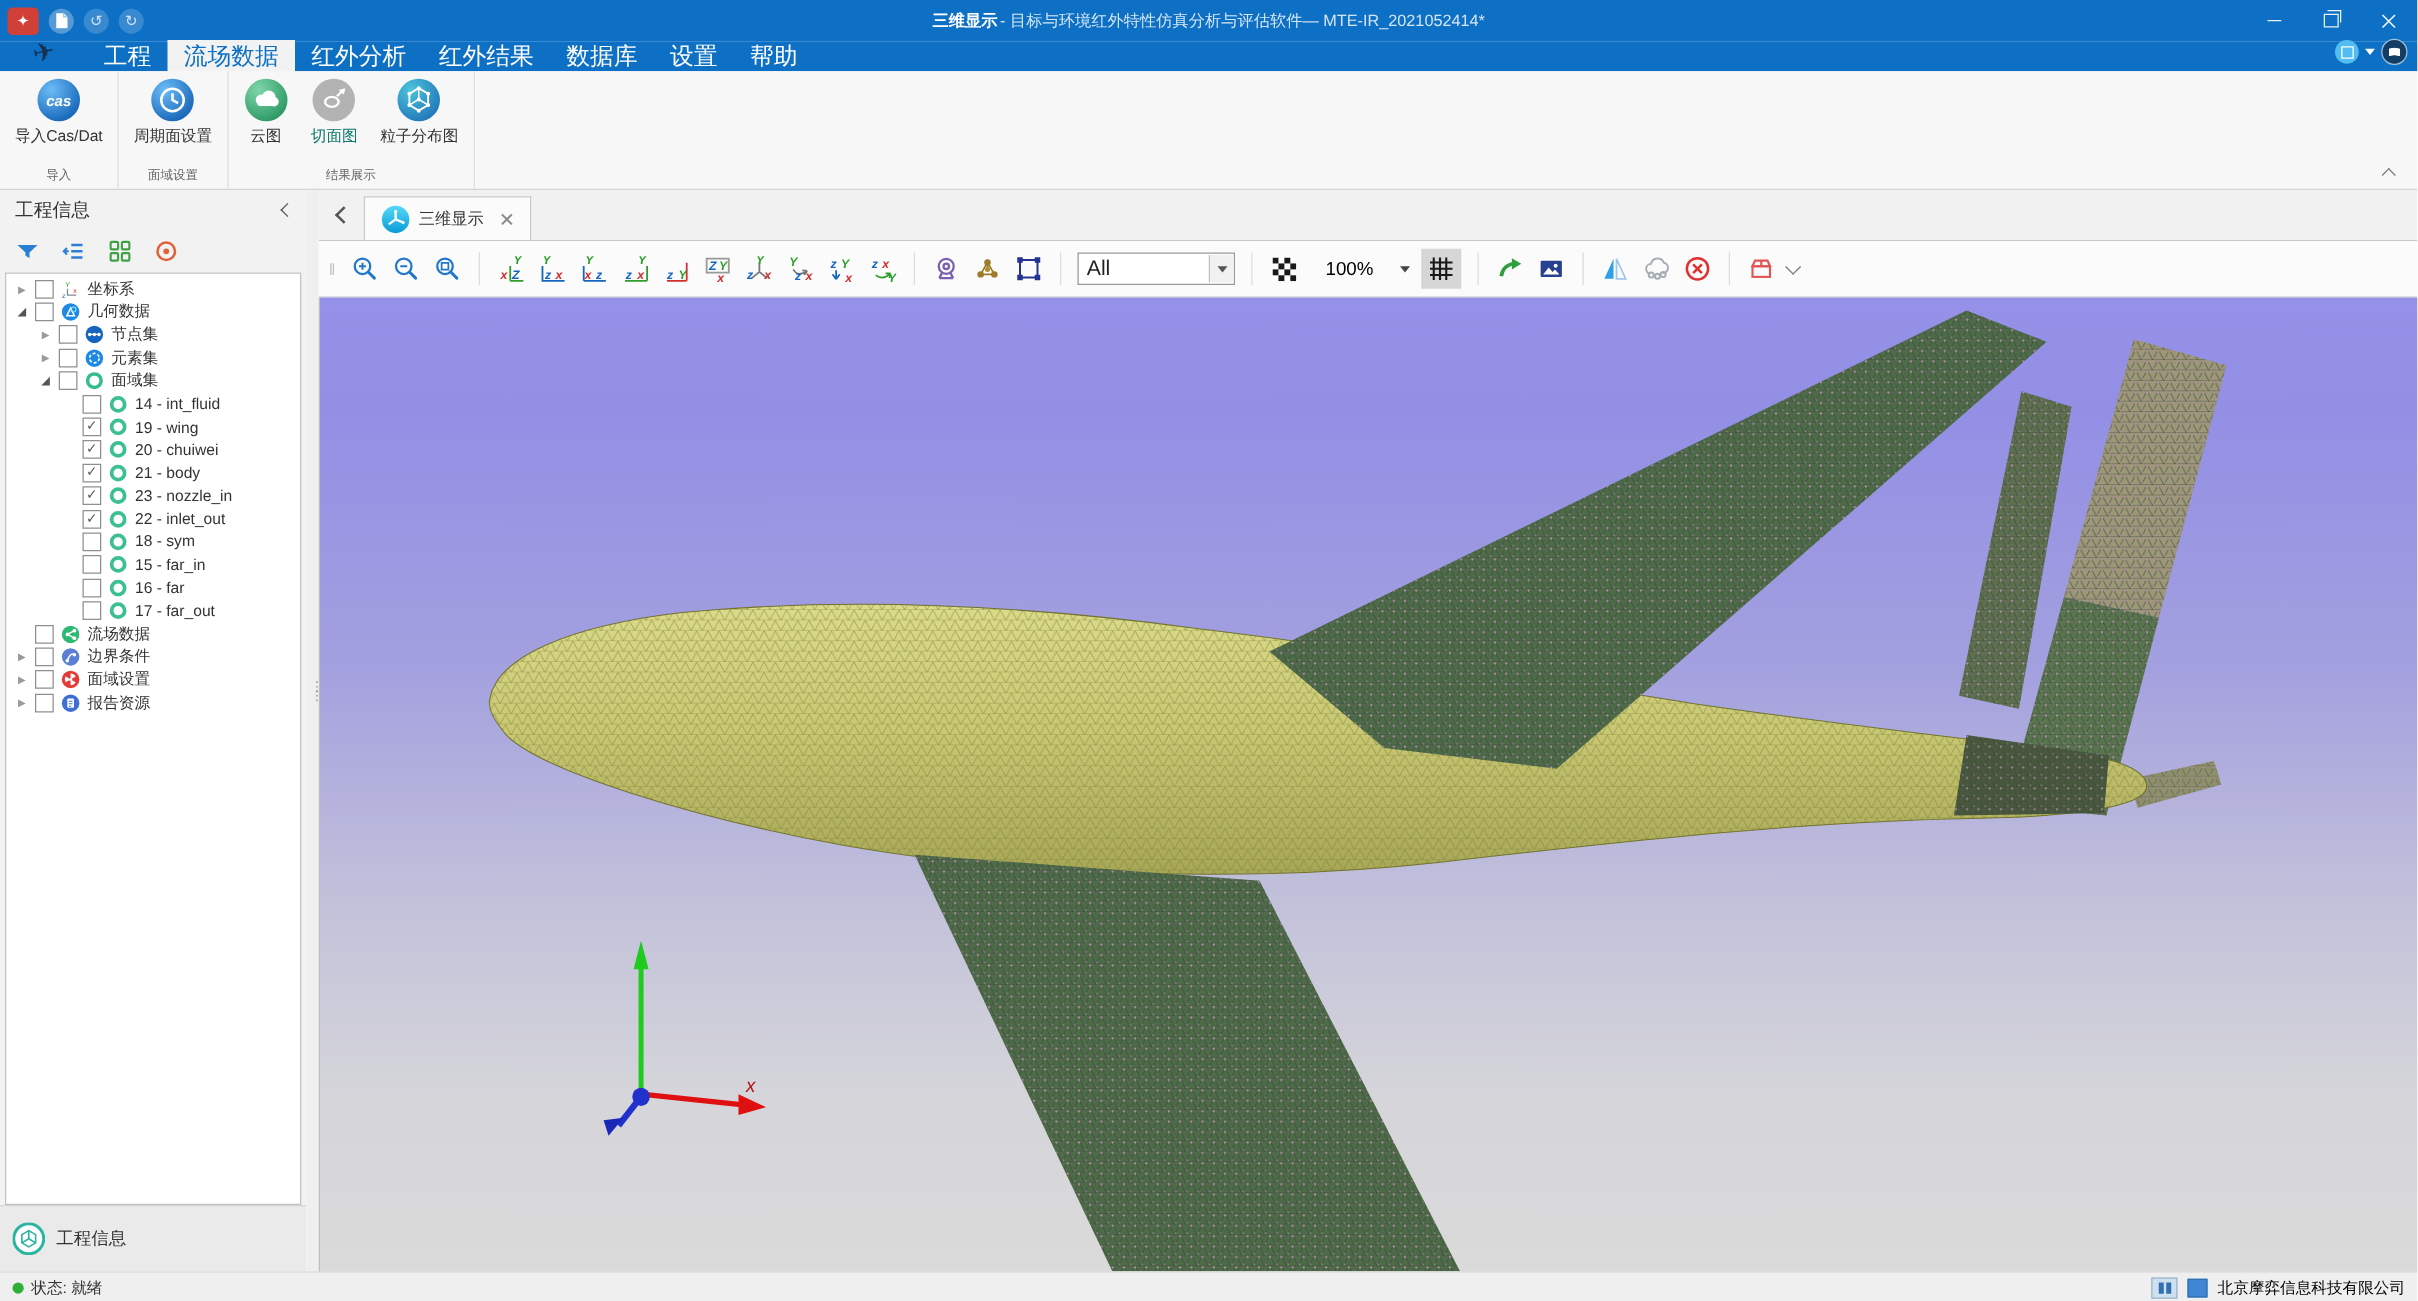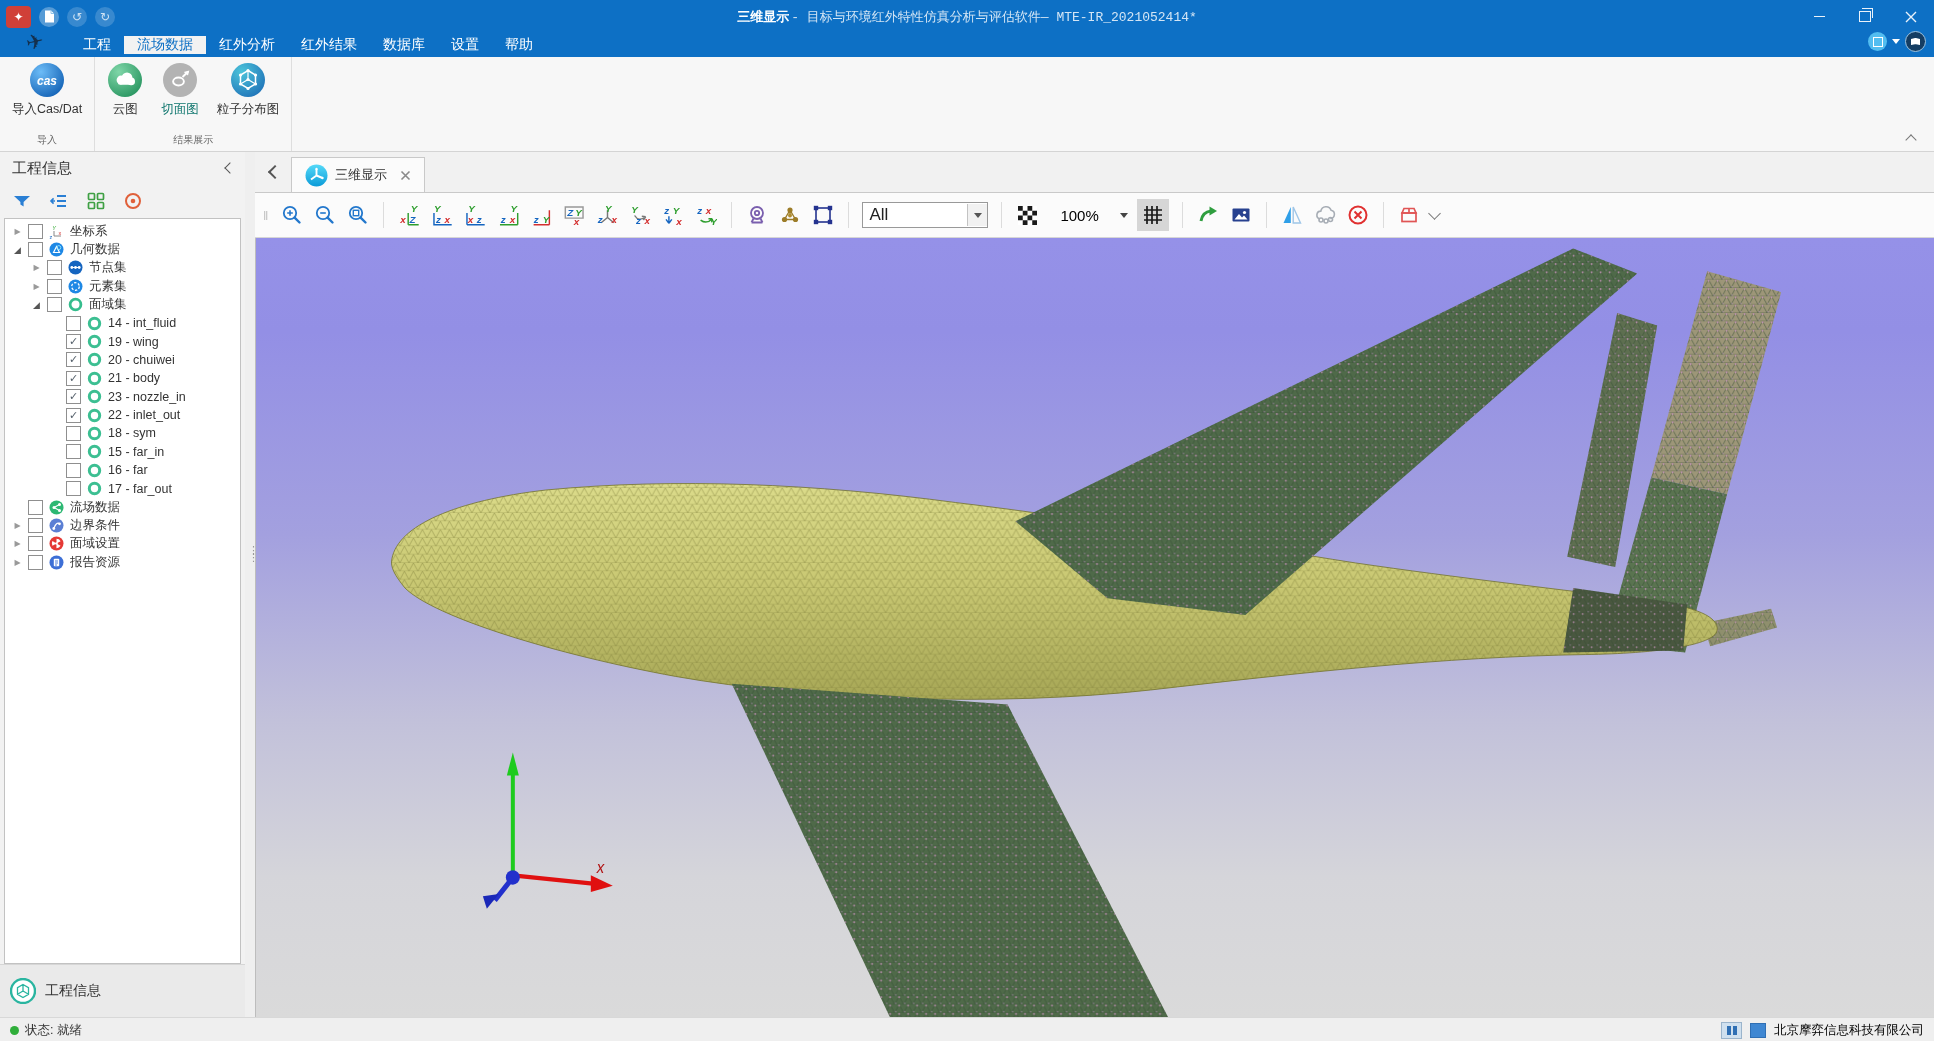--- a/index.html
+++ b/index.html
@@ -9,32 +9,32 @@
   .row{display:flex;align-items:center;}
 
   
   .titlebar{height:33px;background:#0d70c5;position:relative;display:flex;align-items:center;}
   .quick{display:flex;align-items:center;gap:8px;padding-left:6px;}
   .pinbtn{width:25px;height:22px;border-radius:4px;background:#d04038;display:flex;align-items:center;justify-content:center;color:#fff;font-size:12px;}
   .qbtn{width:20px;height:20px;border-radius:50%;background:rgba(255,255,255,.30);display:flex;align-items:center;justify-content:center;color:#fff;font-size:12px;}
   .qbtn.dim{background:rgba(255,255,255,.18);color:rgba(255,255,255,.75);}
   .title-text{position:absolute;left:0;right:0;top:0;height:33px;display:flex;align-items:center;justify-content:center;pointer-events:none;font-size:13px;}
   .title-text b{color:#fff;font-weight:bold;}
-  .title-text span{color:rgba(255,255,255,.82);margin-left:2px;font-family:Liberation Mono, monospace;}
+  .title-text span{color:rgba(255,255,255,.82);margin-left:2px;}
   .winctrl{position:absolute;right:0;top:0;height:33px;display:flex;}
   .wbtn{width:46px;height:33px;display:flex;align-items:center;justify-content:center;color:#eaf2fa;}
   .wbtn .mini{width:11px;height:1.5px;background:#eaf2fa;display:block;}
   .wbtn .maxi{width:10px;height:9px;border:1.3px solid #eaf2fa;position:relative;display:block;}
   .wbtn .maxi:before{content:"";position:absolute;left:2px;top:-4px;width:10px;height:9px;border:1.3px solid #eaf2fa;border-bottom:none;border-left:none;}
   .wbtn svg{display:block;}
 
   
   .menubar{height:24px;background:#0d70c5;display:flex;align-items:stretch;position:relative;}
   .applogo{width:70px;display:flex;align-items:center;justify-content:center;color:#14304e;font-size:21px;transform:rotate(-12deg);margin-top:-6px;}
-  .menu-item{padding:0 13px;display:flex;align-items:center;color:#fff;font-size:14px;cursor:default;}
+  .menu-item{padding:0 13px;display:flex;align-items:center;color:#fff;font-size:19px;cursor:default;}
   .menu-item.active{background:#f2f2f2;color:#0d70c5;}
   .menu-right{position:absolute;right:8px;top:-2px;display:flex;align-items:center;gap:5px;}
   .mrc{width:19px;height:19px;border-radius:50%;display:flex;align-items:center;justify-content:center;}
   .mrc.skin{background:#52bdf0;}
   .mrc.skin i{width:8px;height:8px;border:1.5px solid #fff;display:block;}
   .mrc.book{background:#143d63;border:1px solid #9fc3de;}
   .mrc.book i{width:9px;height:7px;background:#fff;display:block;clip-path:polygon(0 15%,45% 0,55% 0,100% 15%,100% 100%,55% 88%,45% 88%,0 100%);}
   .mcaret{width:0;height:0;border-left:4px solid transparent;border-right:4px solid transparent;border-top:5px solid #fff;}
 
   
@@ -179,20 +179,39 @@
                     <stop offset="1" stop-color="#1160b4"></stop>
                   </radialGradient>
                 </defs>
                 <circle cx="18" cy="18" r="17" fill="url(#g1)"></circle>
                 <text x="18" y="22.5" text-anchor="middle" font-size="12" fill="#fff" font-style="italic" font-weight="bold">cas</text>
               </svg></span>
             <div class="lbl">导入Cas/Dat</div>
           </div>
         </div>
         <div class="gname">导入</div>
+      </div>
+      <div class="rgroup">
+        <div class="rbtns">
+          <div class="rbtn">
+            <span class="circ"><svg viewBox="0 0 36 36" width="36" height="36">
+                <defs>
+                  <radialGradient id="g2" cx="32%" cy="26%" r="85%">
+                    <stop offset="0" stop-color="#6cbcf7"></stop>
+                    <stop offset="1" stop-color="#1160b4"></stop>
+                  </radialGradient>
+                </defs>
+                <circle cx="18" cy="18" r="17" fill="url(#g2)"></circle>
+                <circle cx="18" cy="18" r="9" fill="none" stroke="#fff" stroke-width="2"></circle>
+                <path d="M18 12.5 V18 L22.5 20.5" stroke="#fff" stroke-width="2" fill="none"></path>
+              </svg></span>
+            <div class="lbl">周期面设置</div>
+          </div>
+        </div>
+        <div class="gname">面域设置</div>
       </div>
       <div class="rgroup">
         <div class="rbtns">
           <div class="rbtn">
             <span class="circ"><svg viewBox="0 0 36 36" width="36" height="36">
                 <defs>
                   <radialGradient id="g3" cx="32%" cy="26%" r="85%">
                     <stop offset="0" stop-color="#7fd6a8"></stop>
                     <stop offset="1" stop-color="#27945f"></stop>
                   </radialGradient>

